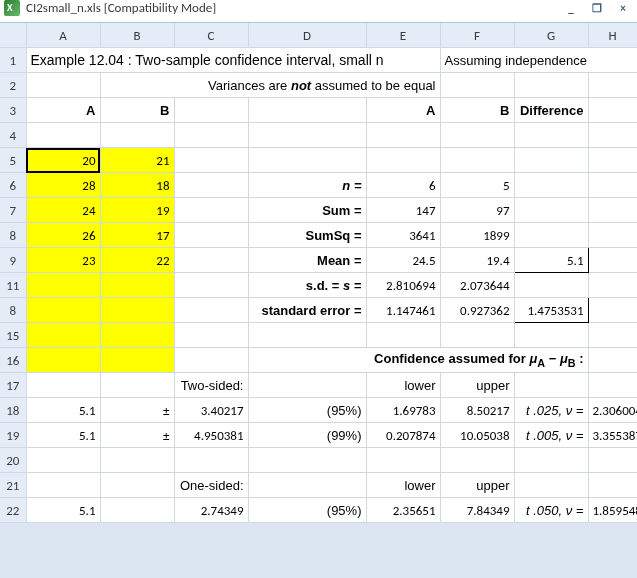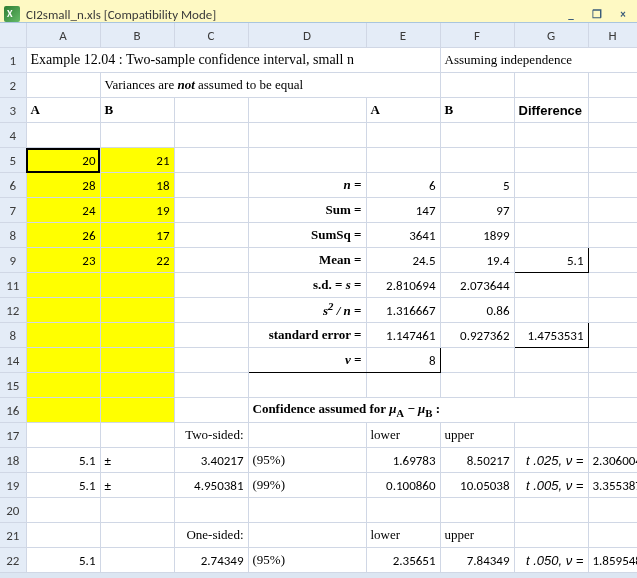--- a/index.html
+++ b/index.html
@@ -5,25 +5,25 @@
   body {
     margin: 0;
     font-family: "Calibri", "Arial", sans-serif;
     font-size: 13px;
     background: #dce6f2;
     color: #000;
     width: 637px;
     overflow: hidden;
   }
   .title-bar {
-    background: #fef9c3;
+    background: #ffffff;
     border-bottom: 1px solid #a9c5dd;
     height: 22px;
     display: flex;
-    align-items: flex-end;
+    align-items: flex-start;
     padding: 0 4px;
   }
   .title-bar .icon {
     width: 16px; height: 16px;
     background: linear-gradient(135deg,#2e7d32 0%, #66bb6a 100%);
     margin-right: 6px;
     border-radius: 2px;
     position: relative;
   }
   .title-bar .icon::after{
@@ -77,26 +77,26 @@
     background:#e4ecf7;
     text-align:center;
     color:#3b3b3b;
   }
   .yellow { background:#ffff00; }
   .active-cell {
     outline: 2px solid #000;
     outline-offset: -2px;
   }
   .r { text-align:right; }
-  .c { text-align:left; }
+  .c { text-align:right; }
   .box { border:1px solid #000 !important; }
   .box-tb { border-top:1px solid #000 !important; border-bottom:1px solid #000 !important;}
   .box-left { border-left:1px solid #000 !important;}
   .box-right{ border-right:1px solid #000 !important;}
-  .serif{ font-family: Liberation Serif, serif; font-size:14px;margin-top:13px;}
+  .serif{ font-family: Liberation Sans, sans-serif; font-size:14px;margin-top:13px;}
   .serif-sm{ font-family: Liberation Sans, sans-serif; font-size:12px;}
   .italic{ font-style: italic; }
   .bold{ font-weight: bold; }
 </style>
 </head>
 <body>
 
 <div class="title-bar">
   <span class="icon"></span>
   <span class="title-text">CI2small_n.xls  [Compatibility Mode]</span>
@@ -245,55 +245,33 @@
   <td class="yellow r"></td>
   <td class="yellow r"></td>
   <td></td>
   <td class="r serif bold"><span>s.d. = </span><span class="italic">s</span><span> =</span></td>
   <td class="r">2.810694</td>
   <td class="r">2.073644</td>
   <td></td>
         <td></td>
 </tr>
 
-<tr>
-  <td class="rowhead">12</td>
-  <td class="yellow r"></td>
-  <td class="yellow r"></td>
-  <td></td>
-  <td class="r serif bold italic"><span>s</span><sup>2</sup><span> / n</span><span class="bold" style="font-style:normal"> =</span></td>
-  <td class="r">1.316667</td>
-  <td class="r">0.86</td>
-  <td></td>
-        <td></td>
-</tr>
 
 <tr>
   <td class="rowhead">8</td>
   <td class="yellow r"></td>
   <td class="yellow r"></td>
   <td></td>
   <td class="r serif bold">standard error =</td>
   <td class="r">1.147461</td>
   <td class="r">0.927362</td>
   <td class="r box">1.4753531</td>
   <td></td>
 </tr>
 
-<tr>
-  <td class="rowhead">14</td>
-  <td class="yellow r"></td>
-  <td class="yellow r"></td>
-  <td></td>
-  <td class="r serif bold italic box-tb box-left">ν =</td>
-  <td class="r box-tb box-right">8</td>
-  <td></td>
-        <td></td>
-        <td></td>
-</tr>
 
 <tr>
   <td class="rowhead">15</td>
   <td class="yellow r"></td>
   <td class="yellow r"></td>
   <td></td>
         <td></td>
         <td></td>
         <td></td>
         <td></td>
@@ -334,21 +312,21 @@
   <td class="r serif-sm"><span class="italic">t .025, ν</span> <span>=</span></td>
   <td class="r">2.306004</td>
 </tr>
 
 <tr>
   <td class="rowhead">19</td>
   <td class="r">5.1</td>
   <td class="c">±</td>
   <td class="r">4.950381</td>
   <td class="c serif">(99%)</td>
-  <td class="r">0.100860</td>
+  <td class="r">0.207874</td>
   <td class="r">10.05038</td>
   <td class="r serif-sm"><span class="italic">t .005, ν</span> <span>=</span></td>
   <td class="r">3.355387</td>
 </tr>
 
 <tr>
   <td class="rowhead">20</td>
   <td></td>
         <td></td>
         <td></td>

